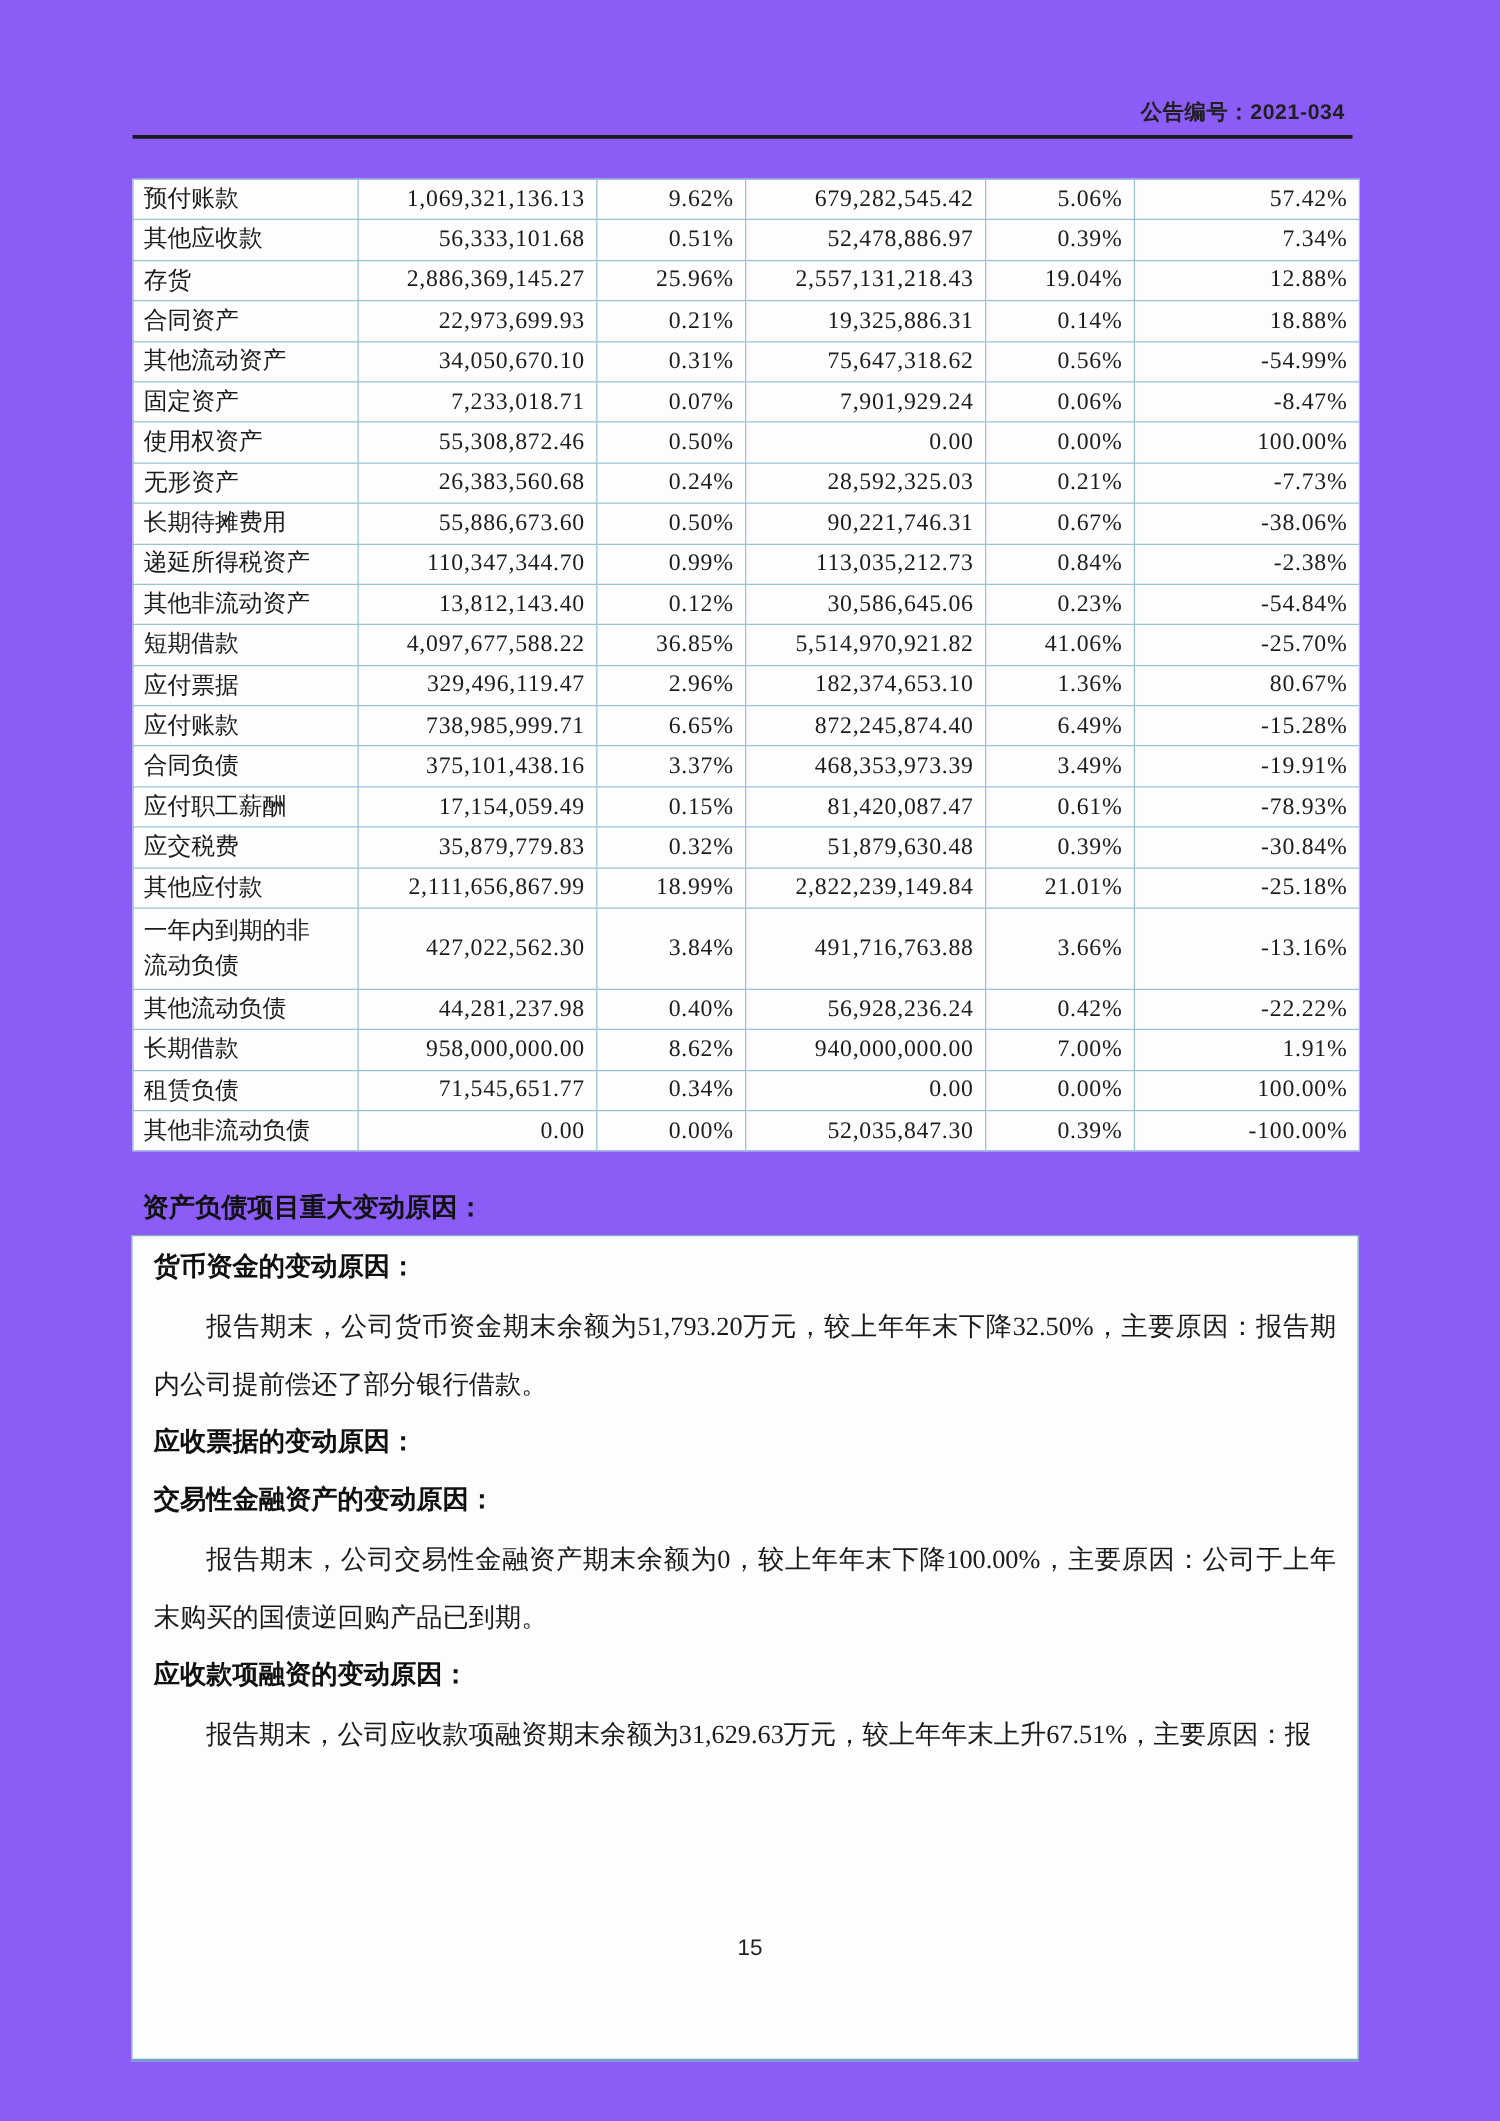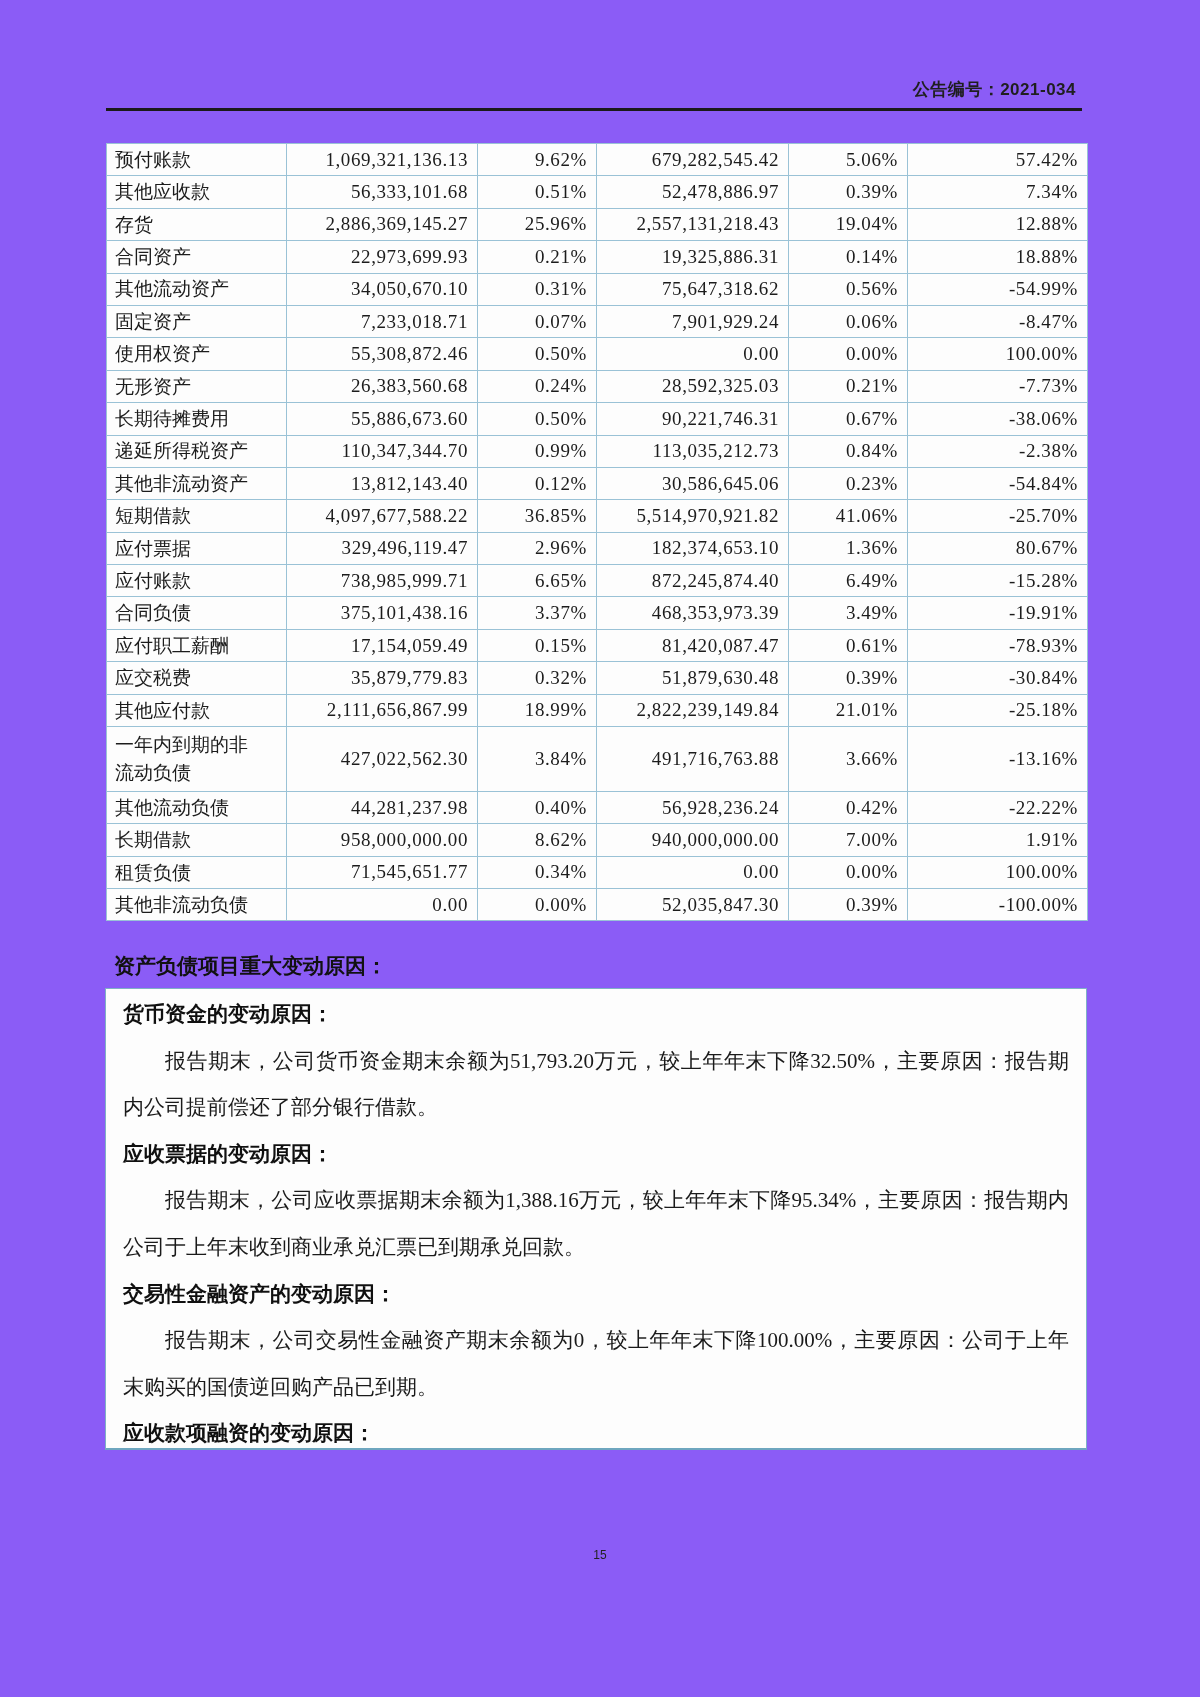--- a/index.html
+++ b/index.html
@@ -50,21 +50,21 @@
   }
   
   .section-title{
     position:absolute;top:952px;left:114px;
     font-family:"Liberation Sans","DejaVu Sans",sans-serif;
     font-weight:700;font-size:21px;color:#111;
   }
   
   .reason-box{
     position:absolute;top:988px;left:105px;
-    width:982px;height:462px;
+    width:982px;height:661px;
     box-sizing:border-box;
     border:1px solid #7fb0c6;
     border-bottom:2px solid #6ea6bf;
     background:#fdfdfd;
     padding:2px 17px 0 17px;
     overflow:hidden;
   }
   .reason-heading{
     font-family:"Liberation Sans","DejaVu Sans",sans-serif;
     font-weight:700;font-size:21px;line-height:46.6px;
@@ -73,21 +73,21 @@
   .reason-para{
     margin:0;
     font-size:21px;line-height:46.6px;
     text-align:justify;text-indent:42px;
     color:#1a1a1a;
   }
   
   .page-number{
     position:absolute;top:1548px;left:0;width:100%;
     text-align:center;
-    font-size:12px;color:#222;
+    font-size:18px;color:#222;
     font-family:"Liberation Sans","DejaVu Sans",sans-serif;
   }
 </style>
 </head>
 <body>
 
 <div class="page">
 
   <div class="notice-no">公告编号：2021-034</div>
 
@@ -293,21 +293,20 @@
 
   <div class="section-title">资产负债项目重大变动原因：</div>
 
   <div class="reason-box" id="reason-box">
       <div class="reason-sec">
       <div class="reason-heading">货币资金的变动原因：</div>
       <p class="reason-para">报告期末，公司货币资金期末余额为51,793.20万元，较上年年末下降32.50%，主要原因：报告期内公司提前偿还了部分银行借款。</p>
     </div>
       <div class="reason-sec">
       <div class="reason-heading">应收票据的变动原因：</div>
-      <p class="reason-para">报告期末，公司应收票据期末余额为1,388.16万元，较上年年末下降95.34%，主要原因：报告期内公司于上年末收到商业承兑汇票已到期承兑回款。</p>
     </div>
       <div class="reason-sec">
       <div class="reason-heading">交易性金融资产的变动原因：</div>
       <p class="reason-para">报告期末，公司交易性金融资产期末余额为0，较上年年末下降100.00%，主要原因：公司于上年末购买的国债逆回购产品已到期。</p>
     </div>
       <div class="reason-sec">
       <div class="reason-heading">应收款项融资的变动原因：</div>
       <p class="reason-para">报告期末，公司应收款项融资期末余额为31,629.63万元，较上年年末上升67.51%，主要原因：报</p>
     </div>
     </div>

